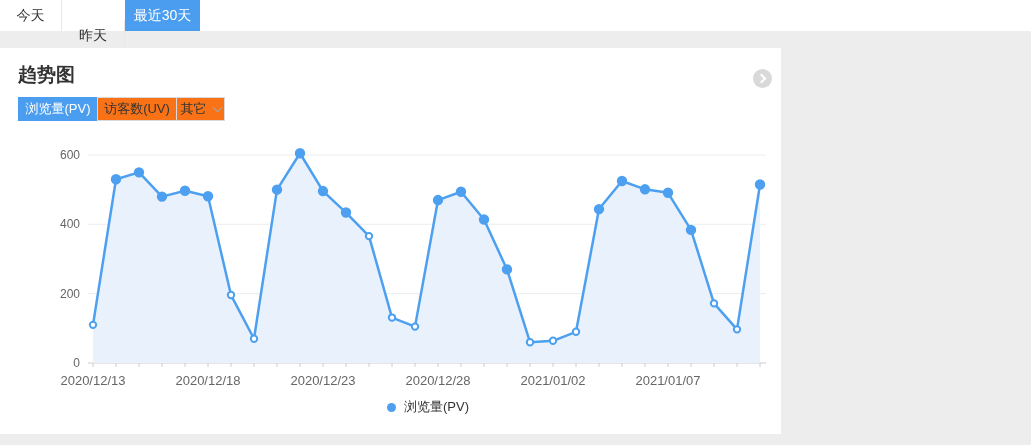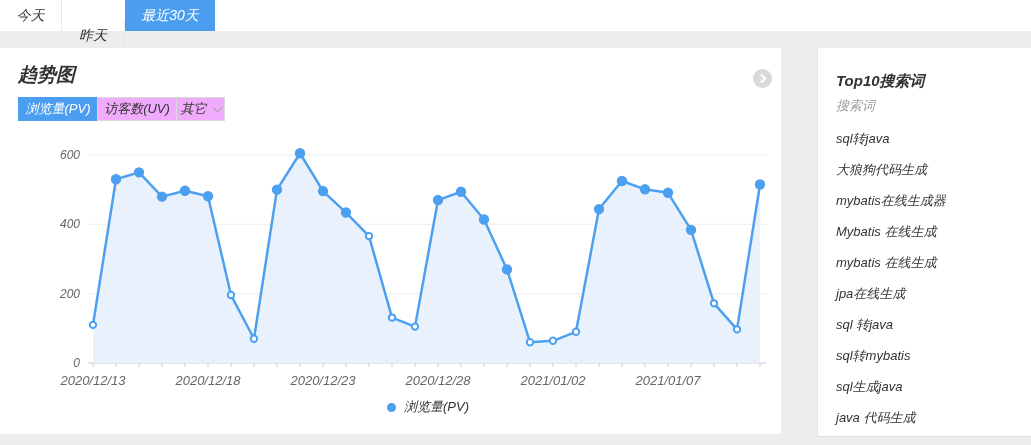--- a/index.html
+++ b/index.html
@@ -1,46 +1,45 @@
 <!DOCTYPE html>
 <html style="--accent: #4b9df0; --line: #4da0f0;"><head>
 <meta charset="utf-8">
 <style>
   html,body{margin:0;padding:0;}
   .page{
     position:relative;width:1031px;height:445px;overflow:hidden;
     background:#ededed;
     font-family:"Liberation Sans","DejaVu Sans",sans-serif;
     color:#333;
-    font-style:italic;
   }
   
   .tabbar{position:absolute;left:0;top:0;width:1031px;height:31px;background:#fff;}
   .tab{
     float:left;height:31px;line-height:31px;text-align:center;
     font-size:14px;color:#333;cursor:pointer;
     border-right:1px solid #e8e8e8;box-sizing:border-box;
   }
-  .tab.t0{width:62px;}.tab.t1{width:63px;margin-top:20px;}.tab.t2{width:90px;}.tab.t3{width:90px;}
+  .tab.t0{width:62px;}.tab.t1{width:63px;margin-top:20px;}.tab.t2{width:90px;}.tab.t3{width:75px;}
   .tab.selected{background:var(--accent);color:#fff;border-right:none;}
   
   .main-panel{position:absolute;left:0;top:48px;width:781px;height:386px;background:#fff;}
   .panel-title{position:absolute;left:18px;top:14px;font-size:19px;font-weight:bold;color:#333;}
   .expand-btn{
     position:absolute;left:753px;top:21px;width:19px;height:19px;border-radius:50%;
     background:#d9d9d9;cursor:pointer;
   }
   .expand-btn .chev-right{
     position:absolute;left:5px;top:6px;width:5px;height:5px;
     border-top:2px solid #fff;border-right:2px solid #fff;transform:rotate(45deg);
   }
   .metric-tabs{position:absolute;left:18px;top:49px;height:24px;font-size:0;}
   .mtab{
     display:inline-flex;align-items:center;justify-content:center;
-    height:24px;font-size:13px;color:#333;background:#f0abfc;
+    height:24px;font-size:13px;color:#333;background:#f97316;
     border:1px solid #d9d9d9;box-sizing:border-box;cursor:pointer;vertical-align:top;
   }
   .mtab+.mtab{margin-left:-1px;}
   .mtab.w80{width:80px;}.mtab.w60{width:49px;}
   .mtab.selected{background:var(--accent);border-color:var(--accent);color:#fff;}
   .chev-down{
     display:inline-block;width:6px;height:6px;margin-left:7px;margin-top:-4px;
     border-right:1.5px solid #a6a6a6;border-bottom:1.5px solid #a6a6a6;transform:rotate(45deg);
   }
   .chart-svg{position:absolute;left:0;top:92px;width:781px;height:260px;}
@@ -169,30 +168,14 @@
         <circle cx="737" cy="189.37333333333333" r="3.2" fill="#ffffff" stroke="#4da0f0" stroke-width="2"></circle>
         <circle cx="760" cy="44.46666666666667" r="4.2" fill="#4da0f0" stroke="#4da0f0" stroke-width="2"></circle>
       </svg>
 
     <div class="legend">
       <span class="legend-dot"></span>
       <span class="legend-label">浏览量(PV)</span>
     </div>
   </div>
 
-  <div class="sidebar">
-    <div class="sb-title">Top10搜索词</div>
-    <div class="sb-header">搜索词</div>
-    <ul class="sb-list">
-      <li>sql转java</li>
-      <li>大狼狗代码生成</li>
-      <li>mybatis在线生成器</li>
-      <li>Mybatis 在线生成</li>
-      <li>mybatis 在线生成</li>
-      <li>jpa在线生成</li>
-      <li>sql 转java</li>
-      <li>sql转mybatis</li>
-      <li>sql生成java</li>
-      <li>java 代码生成</li>
-    </ul>
-  </div>
 
 </div>
 
 </body></html>

